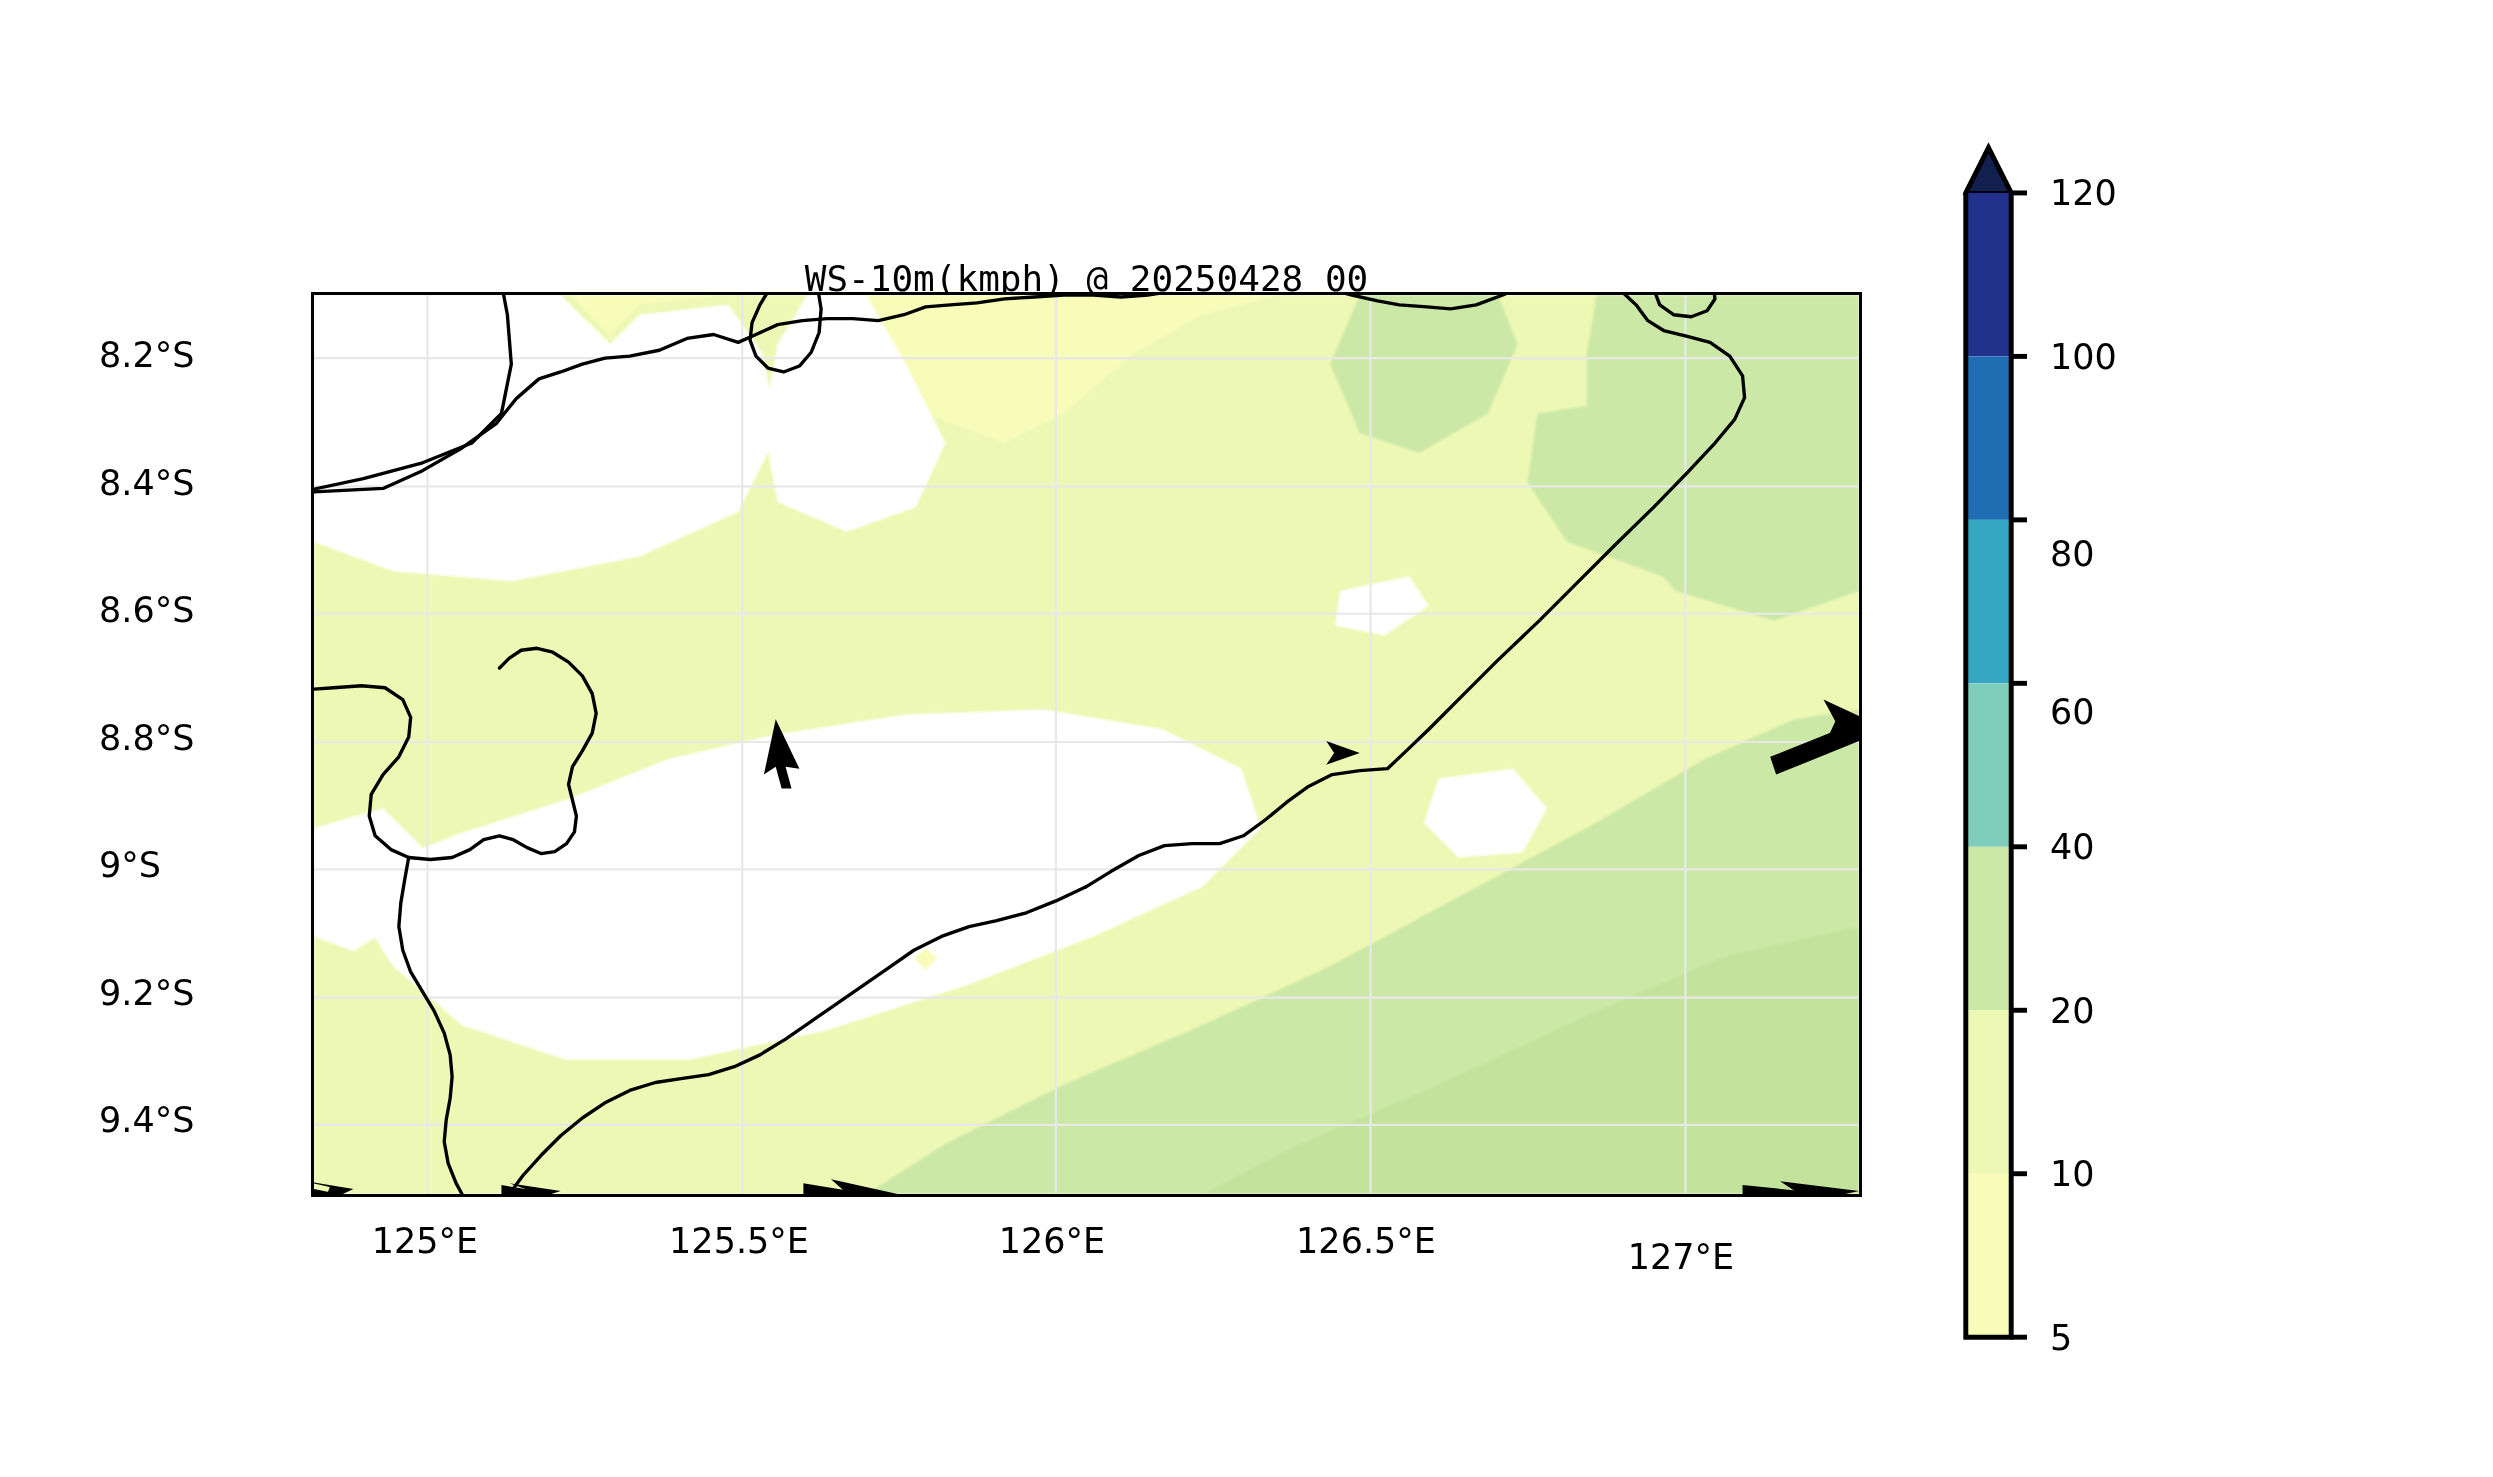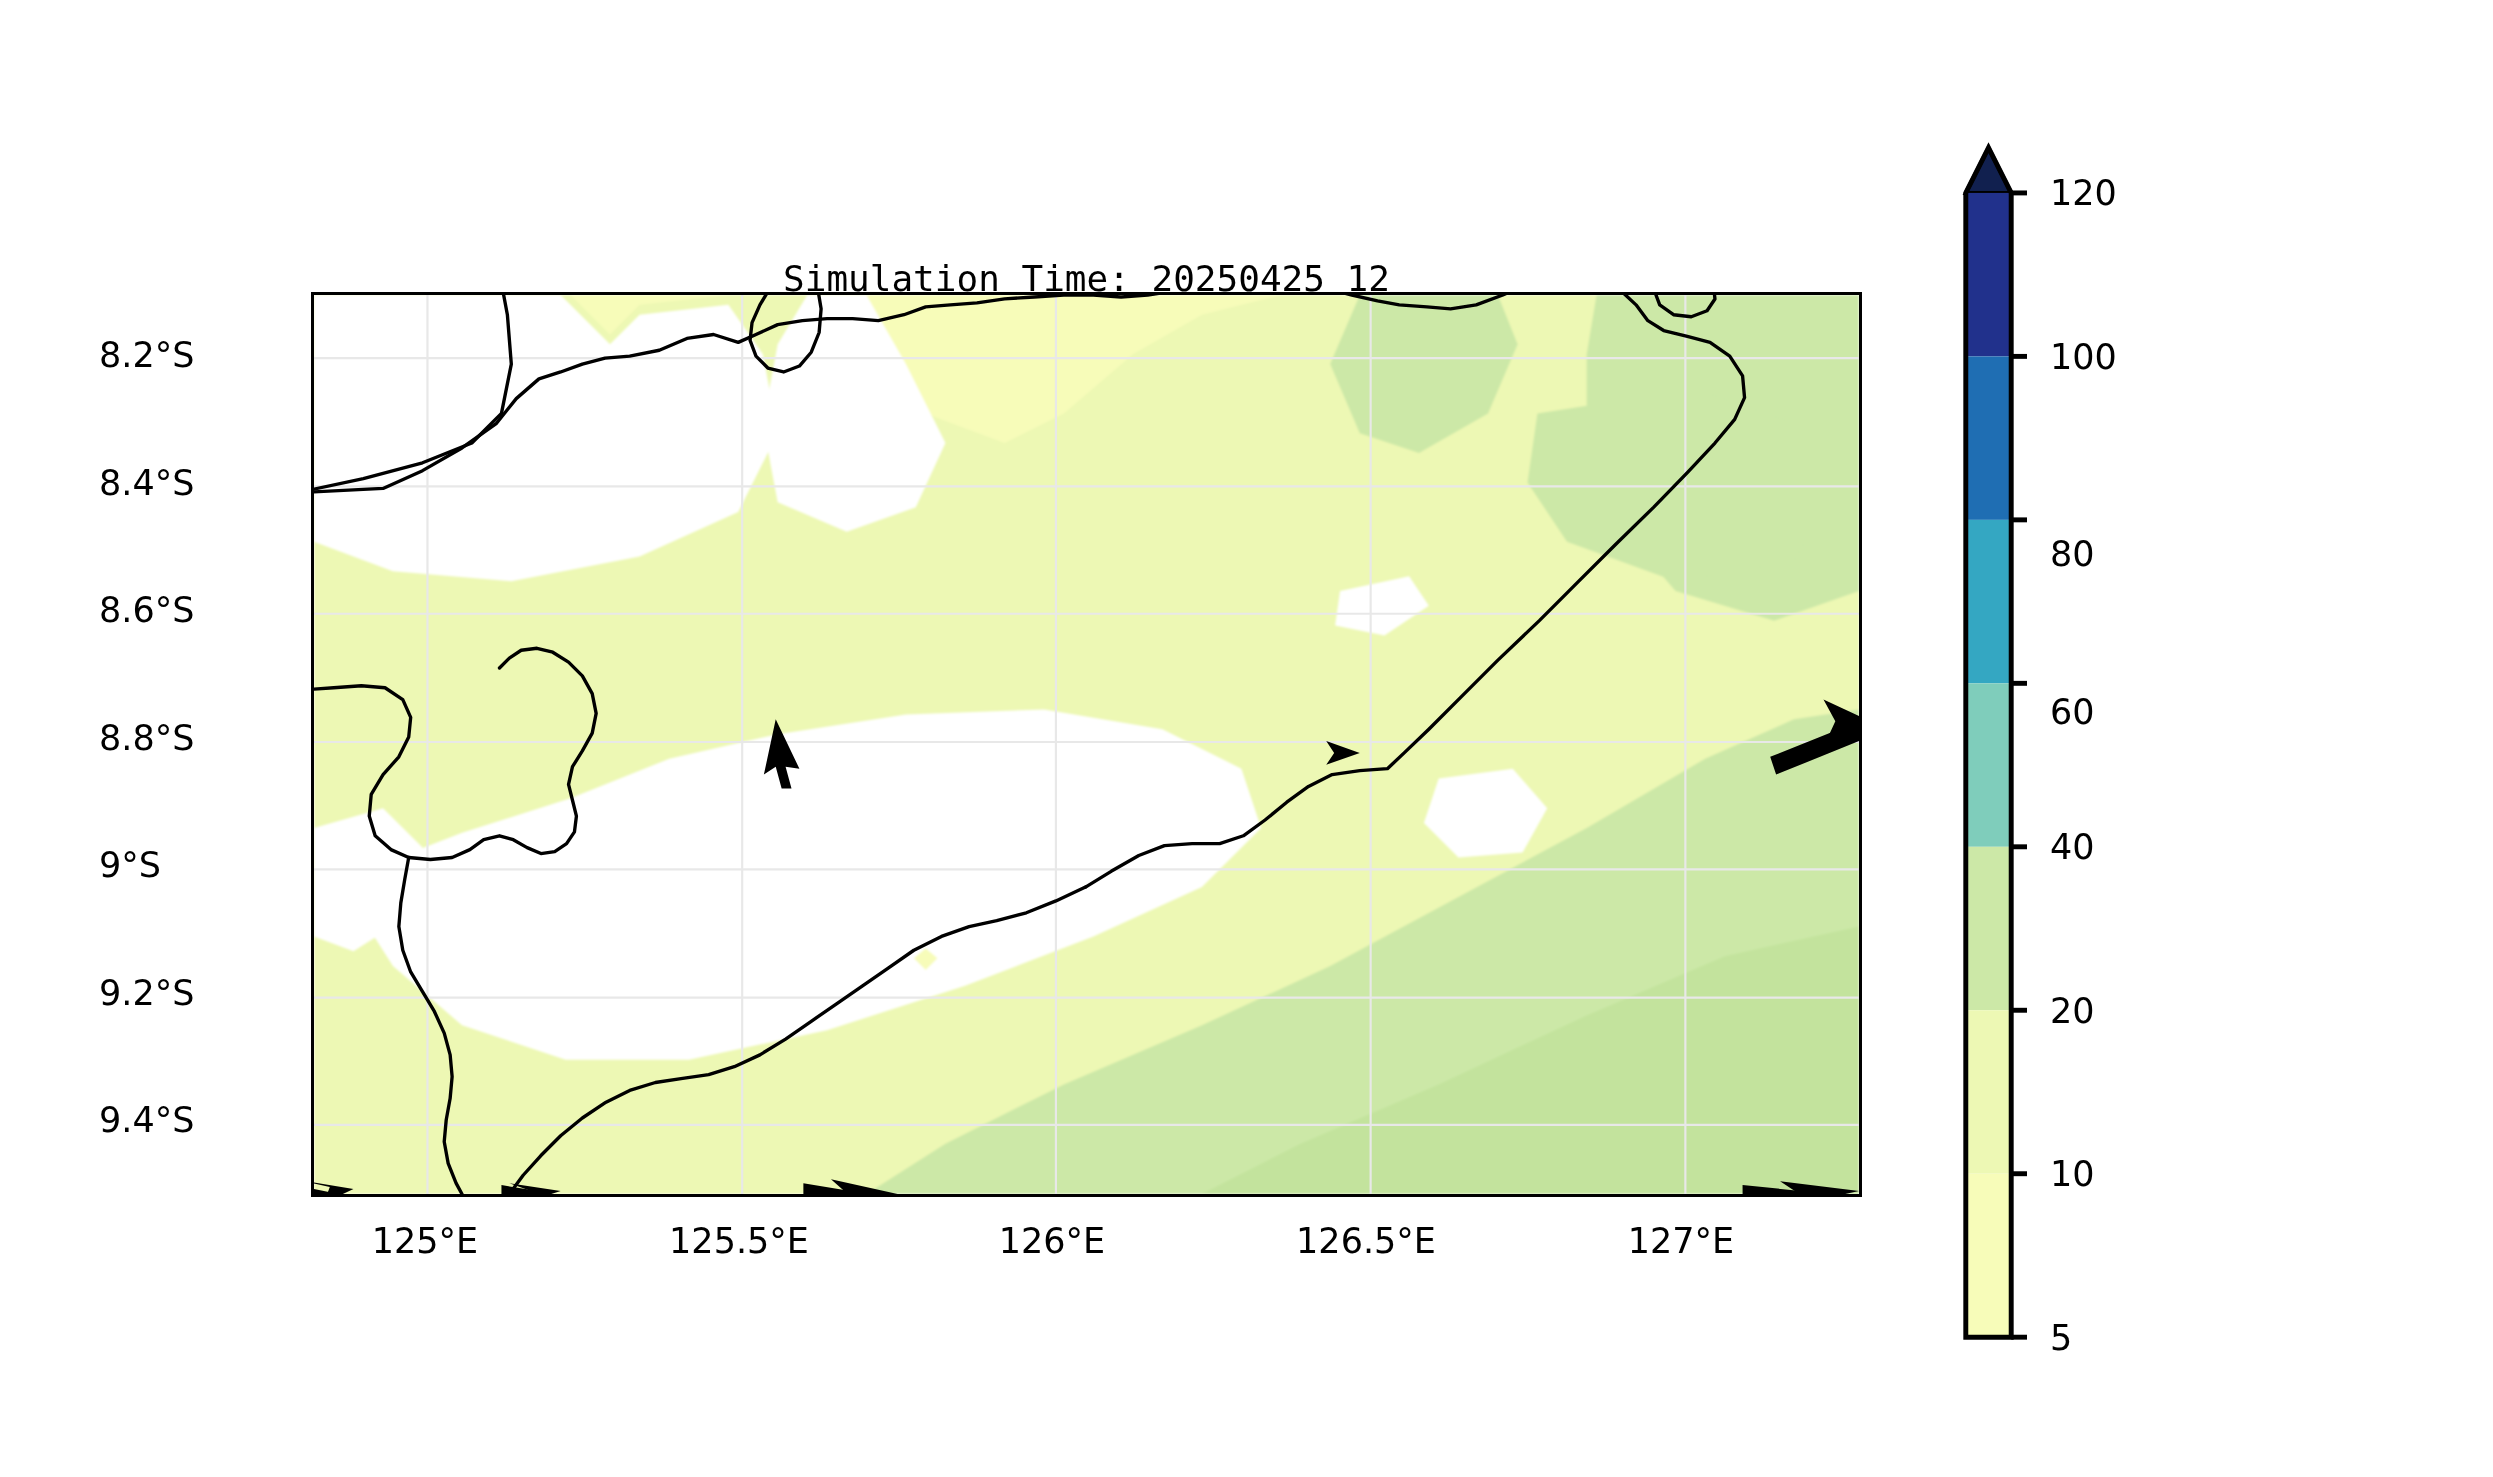--- a/index.html
+++ b/index.html
@@ -104,20 +104,21 @@
     color: #000000;
     white-space: pre;
   }
 </style>
 </head>
 <body>
 
 <div id="figure">
 
   <div id="title-block">
+    <div>WS-10m(kmph) @ 20250428_00</div>
     <div>Simulation Time: 20250425_12</div>
   </div>
 
   <div id="map-axes">
     <svg id="map-svg" viewBox="0 0 1566 911" preserveAspectRatio="none">
 
       <defs>
 
         <filter id="soften" x="-5%" y="-5%" width="110%" height="110%">
           <feGaussianBlur stdDeviation="1.1"></feGaussianBlur>
@@ -296,21 +297,21 @@
   <div class="ytick-label" style="left:99px; right:auto; width:187px; top:610px;">8.6°S</div>
   <div class="ytick-label" style="left:99px; right:auto; width:187px; top:738px;">8.8°S</div>
   <div class="ytick-label" style="left:99px; right:auto; width:187px; top:865px;">9°S</div>
   <div class="ytick-label" style="left:99px; right:auto; width:187px; top:993px;">9.2°S</div>
   <div class="ytick-label" style="left:99px; right:auto; width:187px; top:1120px;">9.4°S</div>
 
   <div class="xtick-label" style="left:425px;">125°E</div>
   <div class="xtick-label" style="left:739px;">125.5°E</div>
   <div class="xtick-label" style="left:1052px;">126°E</div>
   <div class="xtick-label" style="left:1366px;">126.5°E</div>
-  <div class="xtick-label" style="left:1681px;">127°E</div>
+  <div class="xtick-label" style="left:1681px;margin-top:16px;">127°E</div>
 
   <div id="colorbar-axes">
     <svg id="colorbar-svg" viewBox="0 0 78 1310" preserveAspectRatio="none">
 
       <path fill="#11204F" stroke="#000000" stroke-width="4" d="M 16,70 L 39,24 L 62,70 Z"></path>
 
       <rect x="16" y="70" width="46" height="166" fill="#21318C"></rect>
       <rect x="16" y="236" width="46" height="166" fill="#1F6EB3"></rect>
       <rect x="16" y="402" width="46" height="166" fill="#34A7C2"></rect>
       <rect x="16" y="568" width="46" height="166" fill="#7FCDBB"></rect>

